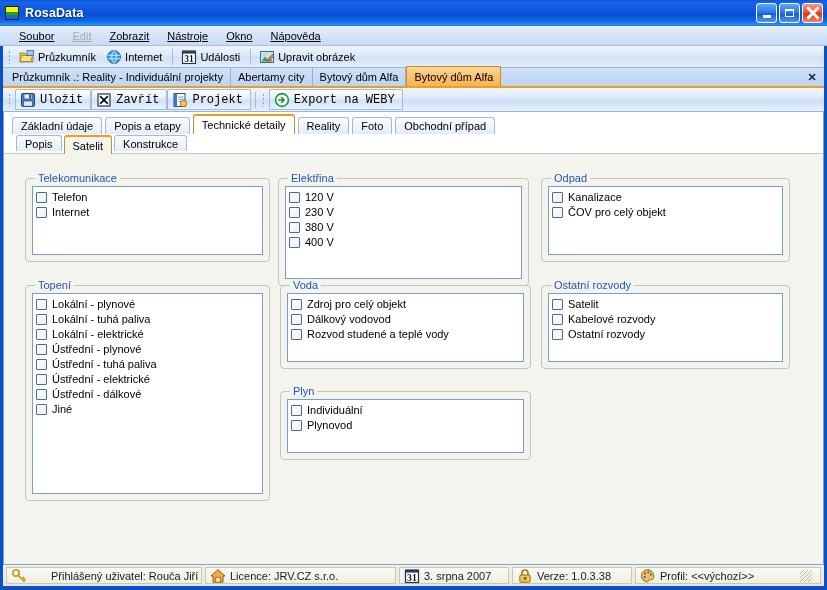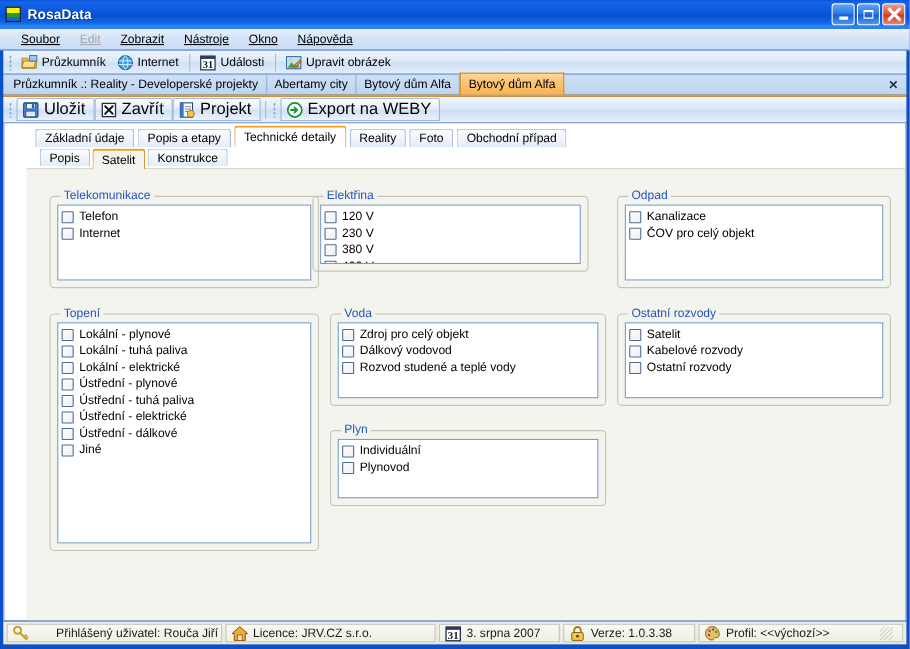--- a/index.html
+++ b/index.html
@@ -173,39 +173,39 @@
     background: linear-gradient(to bottom, #f1f6fd 0%, #dbe8f9 48%, #cbdef5 52%, #e6f0fc 100%);
     display: flex; align-items: center;
     padding-left: 3px;
     border-bottom: 1px solid #9ab4d8;
   }
   .sub-btn {
     display: flex; align-items: center;
     gap: 4px;
     padding: 2px 7px 2px 4px;
     height: 21px;
-    font-size: 15px;
+    font-size: 12px;
     color: #000;
     cursor: default;
     white-space: nowrap;
     background: linear-gradient(to bottom, #fdfeff 0%, #e6eefb 45%, #d2e1f6 55%, #eaf2fd 100%);
     border: 1px solid #9fbade;
     border-radius: 2px 2px 0 0;
+    font-family: Liberation Mono, monospace;
   }
 
   
   .page {
     flex: 1 1 auto;
     background: #ffffff;
     border-left: 1px solid #7a9cc8;
     border-right: 1px solid #7a9cc8;
     display: flex; flex-direction: column;
     min-height: 0;
     overflow: hidden;
-    padding-left: 20px;
   }
 
   .tabrow1 {
     height: 20px;
     flex: 0 0 20px;
     display: flex; align-items: flex-end;
     background: #ffffff;
     padding-left: 8px;
     margin-top: 2px;
   }
@@ -433,21 +433,21 @@
           <path d="M2.5 12.5 L6 7.5 L8.5 10.5 L10.5 8 L13.5 12.5 Z" fill="#4a9a4a"></path>
           <circle cx="5" cy="5.8" r="1.3" fill="#f5d24a"></circle>
           <path d="M9 10 l4.5-4.5 1.6 1.6 L10.6 11.6 l-2.2 0.6 Z" fill="#e8863a" stroke="#8a4a14" stroke-width="0.7"></path>
         </svg>
         <span>Upravit obrázek</span>
       </div>
     </div>
 
     <div class="doctabs">
       <div class="doctab">
-          <span>Průzkumník .: Reality - Developerské projekty</span>
+          <span>Průzkumník .: Reality - Individuální projekty</span>
         </div>
       <div class="doctab">
           <span>Abertamy city</span>
         </div>
       <div class="doctab">
           <span>Bytový dům Alfa</span>
         </div>
       <div class="doctab active">
           <span>Bytový dům Alfa</span>
         </div>
@@ -541,21 +541,21 @@
               <span class="chk-box"></span>
               <span class="chk-label">Telefon</span>
             </div>
             <div class="chk-row">
               <span class="chk-box"></span>
               <span class="chk-label">Internet</span>
             </div>
           </div>
         </div>
 
-        <div class="groupbox" style="left:260px; top:24px; width:251px; height:69px;text-decoration:underline;">
+        <div class="groupbox" style="left:274px; top:24px; width:251px; height:108px;text-decoration:underline;">
           <span class="gb-title">Elektřina</span>
           <div class="gb-list">
             <div class="chk-row">
               <span class="chk-box"></span>
               <span class="chk-label">120 V</span>
             </div>
             <div class="chk-row">
               <span class="chk-box"></span>
               <span class="chk-label">230 V</span>
             </div>

